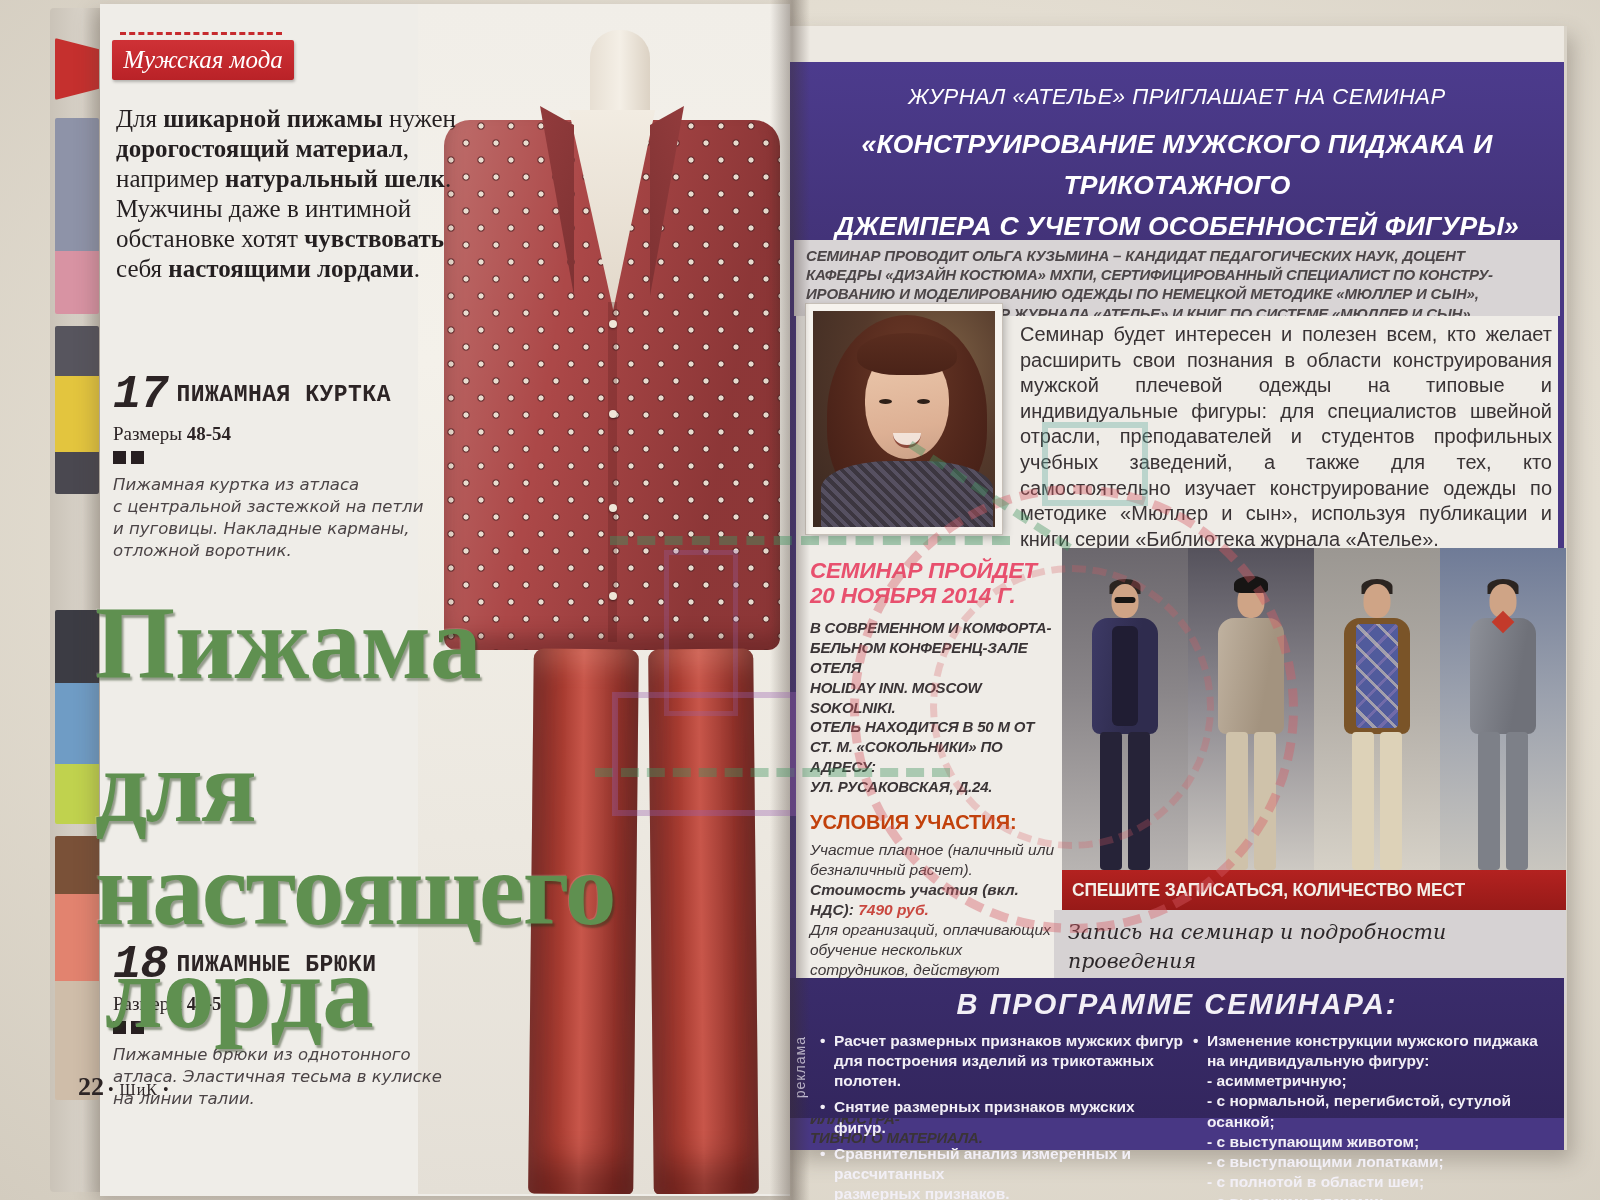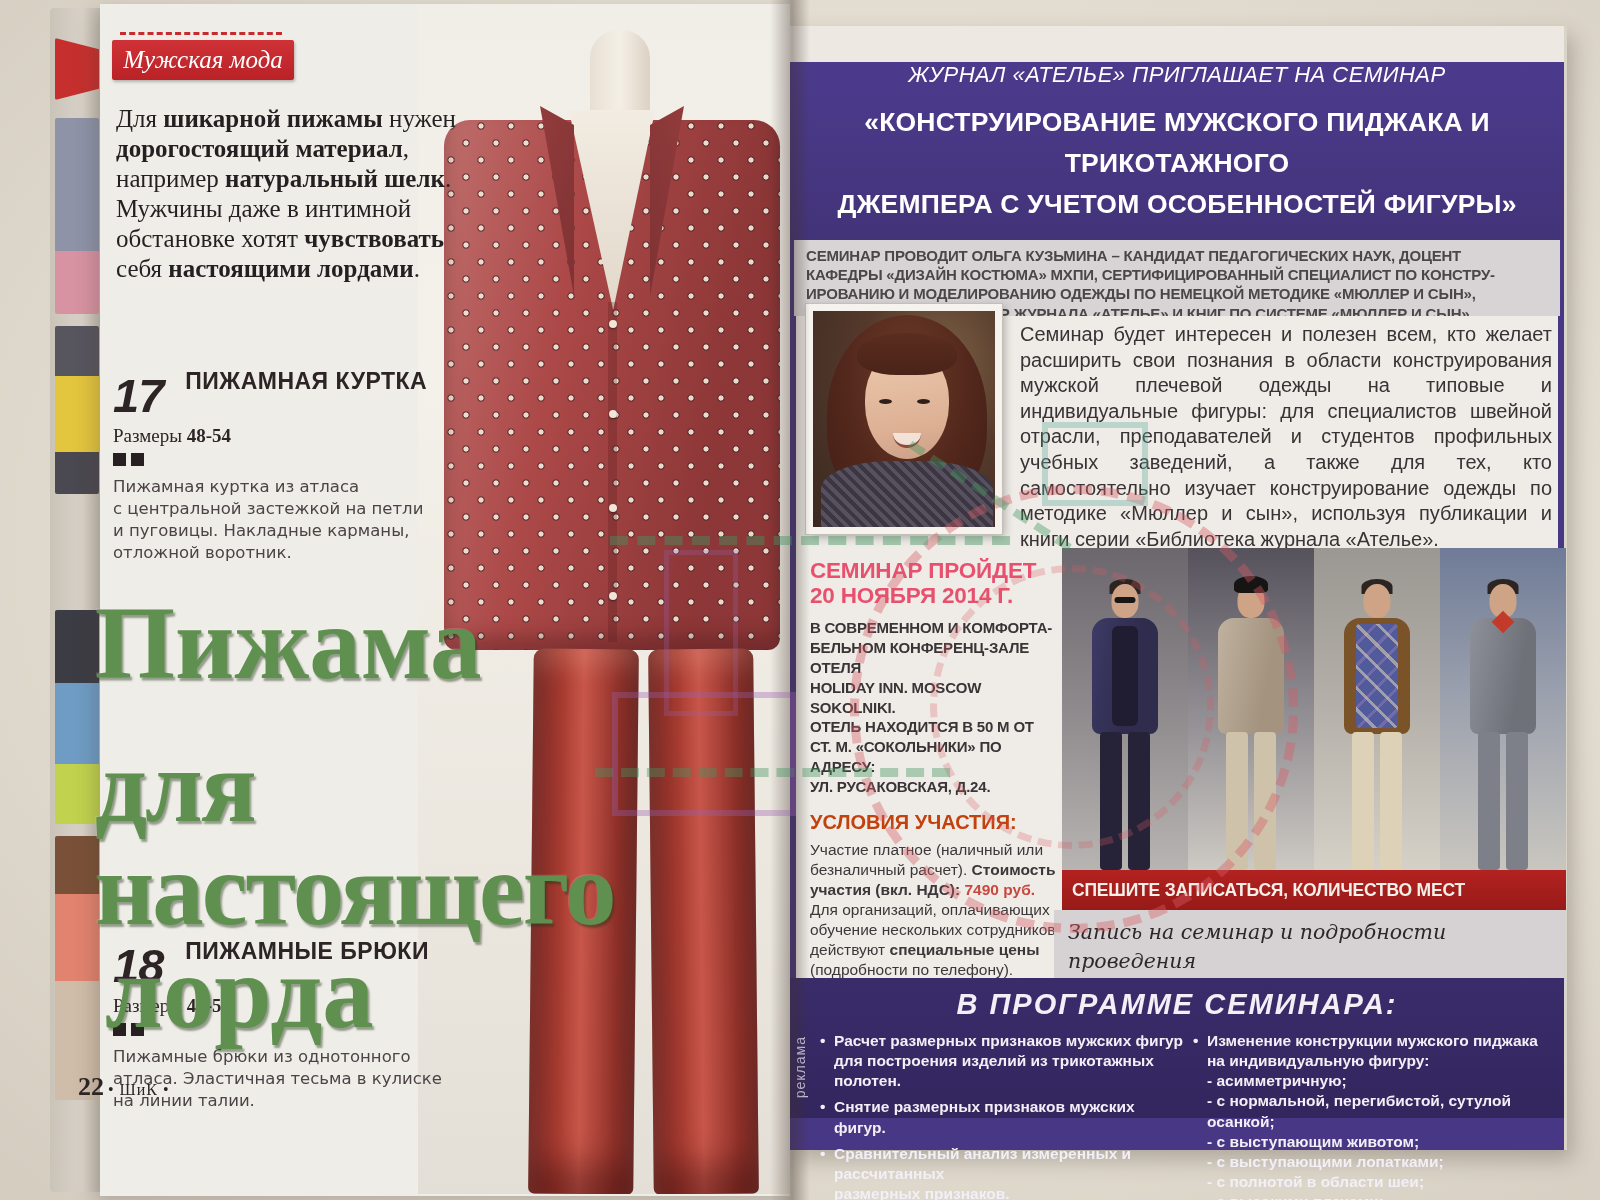--- a/index.html
+++ b/index.html
@@ -1,41 +1,41 @@
 <!DOCTYPE html>
 <html><head>
 <meta charset="utf-8">
 <style>
   html,body{margin:0;padding:0;background:#dcd6cb;}
   #canvas{position:relative;width:1600px;height:1200px;overflow:hidden;
     background:radial-gradient(ellipse at 55% 45%, #ece7dd 0%, #e4ded2 55%, #d3ccbf 100%);
     font-family:"Liberation Sans", sans-serif;}
   .abs{position:absolute;}
-  .pre{white-space:pre-line;}
+  .pre{white-space:pre-line;font-style:italic;}
   .rich-b{font-weight:bold;}
   ul.blist{list-style:none;margin:0;padding:0;}
   ul.blist li{position:relative;padding-left:14px;margin:0 0 6px 0;white-space:pre-line;}
   ul.blist li::before{content:"\2022";position:absolute;left:0;top:0;}
 
   
   .edge-strip{left:50px;top:8px;width:54px;height:1184px;background:linear-gradient(90deg,#cac3b8,#d8d2c8 60%,#bfb8ac);border-radius:4px 0 0 4px;}
   .edge-thumb{position:absolute;left:5px;width:44px;border-radius:2px;overflow:hidden;}
   .left-paper{left:100px;top:4px;width:690px;height:1192px;
     background:linear-gradient(100deg,#f6f4f0 0%,#efedе8 40%,#eae7e1 70%,#d9d5cd 96%);
     background-color:#efede8;
     box-shadow:-6px 8px 18px rgba(70,60,50,.25);}
   .gutter{left:770px;top:0px;width:40px;height:1200px;background:linear-gradient(90deg,rgba(60,48,40,0) 0%,rgba(60,48,40,.38) 55%,rgba(60,48,40,0) 100%);z-index:30;pointer-events:none;}
 
   .stitch{left:120px;top:32px;width:162px;height:0;border-top:3px dashed #c62b2e;z-index:6;}
   .section-label{left:112px;top:40px;width:182px;height:40px;background:linear-gradient(180deg,#cf3136,#b92227);
     color:#fff;font-family:"Liberation Serif",serif;font-style:italic;font-size:25px;line-height:40px;text-align:center;
     border-radius:2px;box-shadow:1px 2px 3px rgba(0,0,0,.25);z-index:6;}
   .intro{left:116px;top:104px;width:344px;font-family:"Liberation Serif",serif;font-size:25px;line-height:1.2;color:#241f20;z-index:6;}
   .item{z-index:6;color:#2c2425;}
-  .item-head{display:flex;align-items:flex-start;gap:22px;font-family:Liberation Sans, sans-serif;}
+  .item-head{display:flex;align-items:center;gap:9px;font-family:Liberation Mono, monospace;}
   .item-num{font-size:47px;font-weight:bold;font-style:italic;letter-spacing:-1px;}
   .item-title{font-size:23px;font-weight:bold;letter-spacing:.5px;}
   .item-sizes{font-family:"Liberation Serif",serif;font-size:19px;margin-top:2px;}
   .swatches{display:flex;gap:5px;margin-top:6px;}
   .swatch{width:13px;height:13px;background:#271f21;}
   .item-desc{font-family:"DejaVu Sans",sans-serif;font-size:16.5px;line-height:1.33;color:#4b4446;margin-top:10px;}
   .big-title{left:95px;top:592px;width:700px;z-index:20;font-family:"Liberation Serif",serif;font-weight:bold;
     color:#5f9050;font-size:103px;line-height:1.0;letter-spacing:0px;
     text-shadow:2px 3px 2px rgba(35,55,25,.45), -1px -1px 0 rgba(255,255,255,.15);}
   .big-title .t2{letter-spacing:-2px;margin-top:40px;}
@@ -72,21 +72,21 @@
     box-shadow:inset 0 18px 22px rgba(255,200,180,.18), inset 0 -30px 30px rgba(40,5,5,.35);}
   .leg.l{left:8px;transform:rotate(.6deg);}
   .leg.r{left:128px;transform:rotate(-.6deg);}
 
   
   .right-paper{left:790px;top:26px;width:774px;height:1124px;background:#483784;
     box-shadow:6px 10px 20px rgba(70,60,50,.3);border-right:3px solid #d9d3c8;}
   .rp-topmargin{position:absolute;left:0;top:0;width:100%;height:36px;background:#ede9e2;}
   .rp-header{position:absolute;left:0;top:36px;width:100%;height:178px;
     background:linear-gradient(180deg,#4c3b8d 0%,#433379 100%);color:#fff;text-align:center;}
-  .rp-h1{font-size:22px;font-style:italic;letter-spacing:.5px;}
+  .rp-h1{margin-top:22px;font-size:22px;font-style:italic;letter-spacing:.5px;}
   .rp-h2{margin-top:14px;font-size:26.5px;font-weight:bold;line-height:1.55;letter-spacing:.2px;}
   .rp-lect{position:absolute;left:4px;top:214px;width:766px;height:76px;background:#d8d4d5;
     color:#4c4648;font-size:15px;font-weight:bold;line-height:1.28;padding:6px 0 0 12px;box-sizing:border-box;letter-spacing:-.2px;}
   .rp-content{position:absolute;left:6px;top:290px;width:762px;height:662px;background:#efece7;}
   .portrait{position:absolute;left:10px;top:-12px;width:196px;height:230px;background:#f6f3ee;
     box-shadow:0 0 0 1px #c6bfb7,2px 3px 9px rgba(0,0,0,.3);}
   .portrait-inner{position:absolute;left:7px;top:7px;right:7px;bottom:7px;overflow:hidden;
     background:radial-gradient(ellipse at 70% 25%, #7d6145 0%, #54392b 45%, #3a2820 100%);}
   .p-hair{position:absolute;left:14px;top:4px;width:160px;height:200px;border-radius:50% 50% 42% 42%;
     background:radial-gradient(ellipse at 50% 30%, #6b3a28 0%, #53281c 55%, #401d15 100%);}

